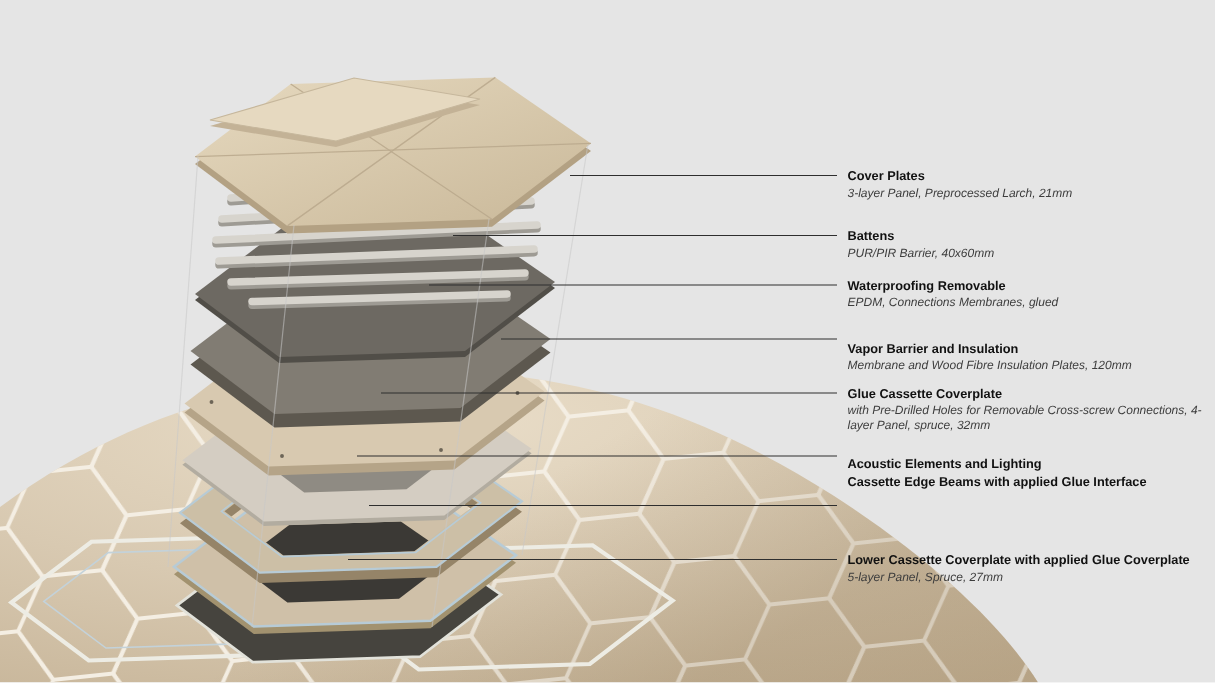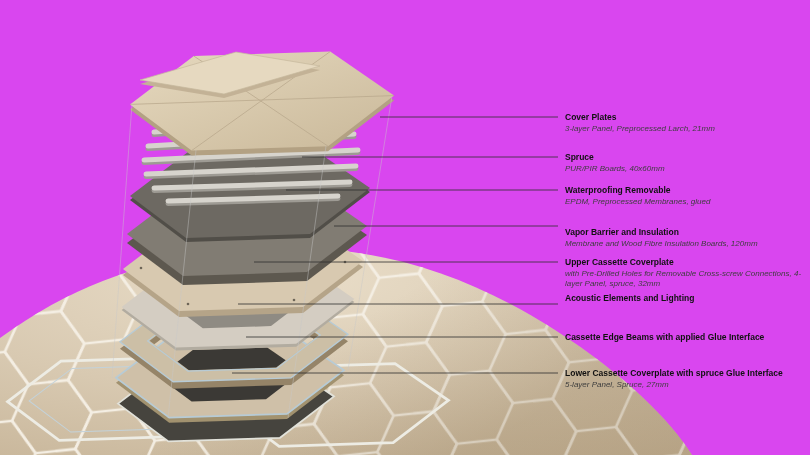--- a/index.html
+++ b/index.html
@@ -1,17 +1,17 @@
 <!DOCTYPE html>
 <html><head>
 <meta charset="utf-8">
 <style>
   html,body{margin:0;padding:0;background:#fff;}
   .canvas{
-    position:relative;width:810px;height:455px;overflow:hidden;background:#d946ef;
+    position:relative;width:810px;height:455px;overflow:hidden;background:#e5e5e5;
     font-family:"Liberation Sans", sans-serif;
   }
   .canvas svg{position:absolute;left:0;top:0;}
   .labels{position:absolute;left:0;top:0;width:810px;height:455px;pointer-events:none;}
   .label{position:absolute;left:565px;width:242px;color:#111;}
   .label .t{font-size:8.5px;font-weight:bold;color:#111;line-height:1.25;margin-bottom:1px;}
   .label .d{font-size:8px;font-weight:normal;color:#3d3d3d;line-height:1.3;font-style:italic;}
 </style>
 </head>
 <body>
@@ -151,40 +151,40 @@
       <line x1="232" y1="373" x2="558" y2="373"></line>
     </g>
   </svg>
 
   <div class="labels">
     <div class="label" style="top:112px">
       <div class="t">Cover Plates</div>
       <div class="d">3-layer Panel, Preprocessed Larch, 21mm</div>
     </div>
     <div class="label" style="top:152px">
-      <div class="t">Spruce</div>
-      <div class="d">PUR/PIR Boards, 40x60mm</div>
+      <div class="t">Battens</div>
+      <div class="d">PUR/PIR Barrier, 40x60mm</div>
     </div>
     <div class="label" style="top:185px">
       <div class="t">Waterproofing Removable</div>
-      <div class="d">EPDM, Preprocessed Membranes, glued</div>
+      <div class="d">EPDM, Connections Membranes, glued</div>
     </div>
     <div class="label" style="top:227px">
       <div class="t">Vapor Barrier and Insulation</div>
-      <div class="d">Membrane and Wood Fibre Insulation Boards, 120mm</div>
+      <div class="d">Membrane and Wood Fibre Insulation Plates, 120mm</div>
     </div>
     <div class="label" style="top:257px">
-      <div class="t">Upper Cassette Coverplate</div>
+      <div class="t">Glue Cassette Coverplate</div>
       <div class="d">with Pre-Drilled Holes for Removable Cross-screw Connections, 4-layer Panel, spruce, 32mm</div>
     </div>
-    <div class="label" style="top:293px">
+    <div class="label" style="top:304px">
       <div class="t">Acoustic Elements and Lighting</div>
     </div>
-    <div class="label" style="top:332px">
+    <div class="label" style="top:316px">
       <div class="t">Cassette Edge Beams with applied Glue Interface</div>
     </div>
     <div class="label" style="top:368px">
-      <div class="t">Lower Cassette Coverplate with spruce Glue Interface</div>
+      <div class="t">Lower Cassette Coverplate with applied Glue Coverplate</div>
       <div class="d">5-layer Panel, Spruce, 27mm</div>
     </div>
   </div>
 
 </div>
 
 </body></html>

